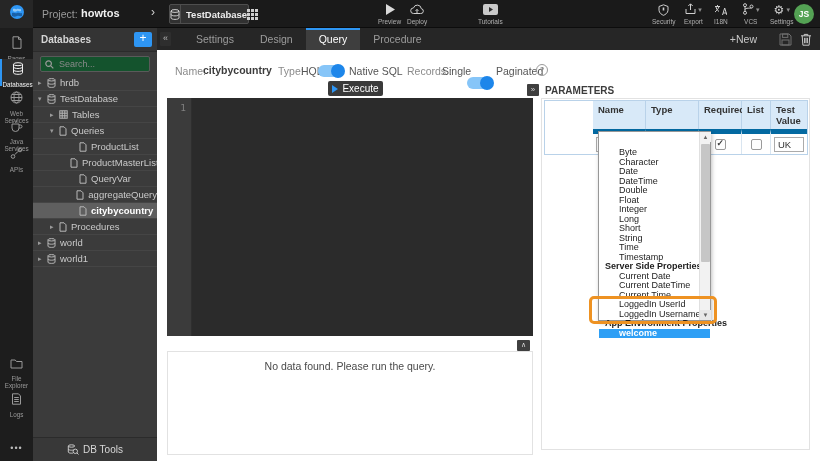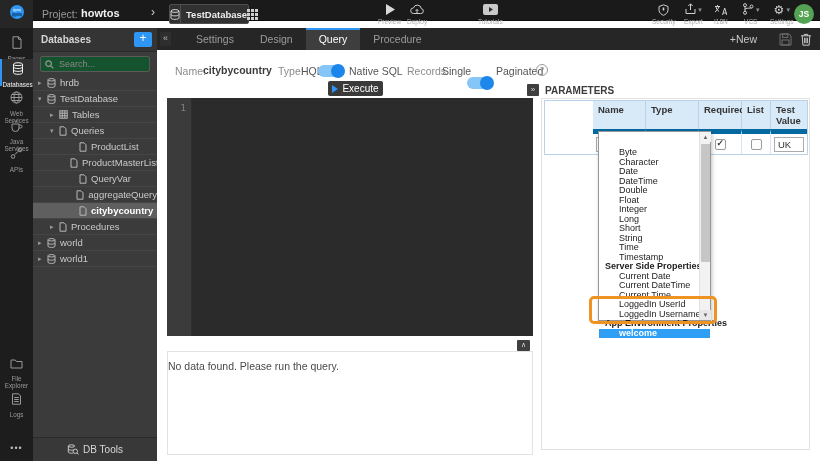--- a/index.html
+++ b/index.html
@@ -2,21 +2,21 @@
 <html><head>
 <meta charset="utf-8">
 <style>
   html,body{margin:0;padding:0;background:#555;}
   #app{position:relative;width:820px;height:461px;overflow:hidden;background:#fff;
        font-family:"Liberation Sans",sans-serif;-webkit-font-smoothing:antialiased;}
   #app *{box-sizing:border-box;}
   .abs{position:absolute;}
 
   
-  .topbar{position:absolute;left:0;top:0;width:820px;height:21px;background:#1a1a1a;border-bottom:1px solid #0c0c0c;z-index:10;}
+  .topbar{position:absolute;left:0;top:0;width:820px;height:28px;background:#1a1a1a;border-bottom:1px solid #0c0c0c;z-index:10;}
   .logo-box{position:absolute;left:0;top:0;width:33px;height:28px;background:#262626;display:flex;align-items:center;justify-content:center;}
   .proj-label{position:absolute;left:42px;top:8px;font-size:10.5px;color:#9a9a9a;}
   .proj-name{position:absolute;left:81px;top:7px;font-size:11px;color:#f0f0f0;font-weight:bold;}
   .tb-chev{position:absolute;left:151px;top:5px;font-size:12px;color:#cfcfcf;}
   .db-widget{position:absolute;left:169px;top:4px;width:80px;height:20px;background:#313131;border:1px solid #4e4e4e;border-radius:2px;display:flex;align-items:center;}
   .db-widget .seg{width:19px;height:100%;border-right:1px solid #4e4e4e;display:flex;align-items:center;justify-content:center;}
   .db-widget .lbl{flex:1;font-size:9.5px;font-weight:bold;color:#ededed;padding-left:5px;}
   .grid-ic{display:grid;grid-template-columns:3px 3px 3px;grid-gap:1px;margin-right:4px;}
   .grid-ic i{width:3px;height:3px;background:#cfcfcf;}
   .tb-act{position:absolute;top:3px;display:flex;flex-direction:column;align-items:center;cursor:pointer;}
@@ -90,21 +90,21 @@
   .codeline{position:absolute;left:31px;top:4px;font-size:10px;white-space:nowrap;}
   .tok{margin-right:5px;}
   .tok[data-cls="kw"]{color:#cc7832;}
   .tok[data-cls="ident"]{color:#ececec;font-weight:bold;}
   .tok[data-cls="op"]{color:#a9a9a9;}
   .editor-collapse{position:absolute;left:517px;top:340px;width:13px;height:11px;background:#3f3f3f;border-radius:1px;color:#dcdcdc;
                    font-size:7px;line-height:10px;text-align:center;cursor:pointer;}
 
   
   .no-data{position:absolute;left:167px;top:351px;width:366px;height:104px;border:1px solid #e2e2e2;background:#fff;}
-  .no-data span{display:block;text-align:left;margin-top:8px;font-size:10.5px;color:#4a4a4a;}
+  .no-data span{display:block;text-align:center;margin-top:8px;font-size:10.5px;color:#4a4a4a;}
 
   
   .expand-btn{position:absolute;left:527px;top:84px;width:12px;height:12px;background:#3f3f3f;border-radius:1px;color:#d5d5d5;
               font-size:8px;line-height:11px;text-align:center;cursor:pointer;}
   .params-title{position:absolute;left:545px;top:85px;font-size:10px;font-weight:bold;color:#3c3c3c;}
   .params-box{position:absolute;left:541px;top:98px;width:269px;height:352px;border:1px solid #e2e2e2;background:#fff;}
   .ptable{position:absolute;left:2px;top:1px;width:264px;border:1px solid #b9d2e9;}
   .phead,.prow{display:grid;grid-template-columns:53px 53px 43px 29px 1fr;padding-left:48px;}
   .phead>div{background:#d8e9f8;border-right:1px solid #b9d2e9;font-size:9.5px;font-weight:bold;color:#333;padding:3px 0 3px 5px;}
   .phead>div:last-child{border-right:none;}

